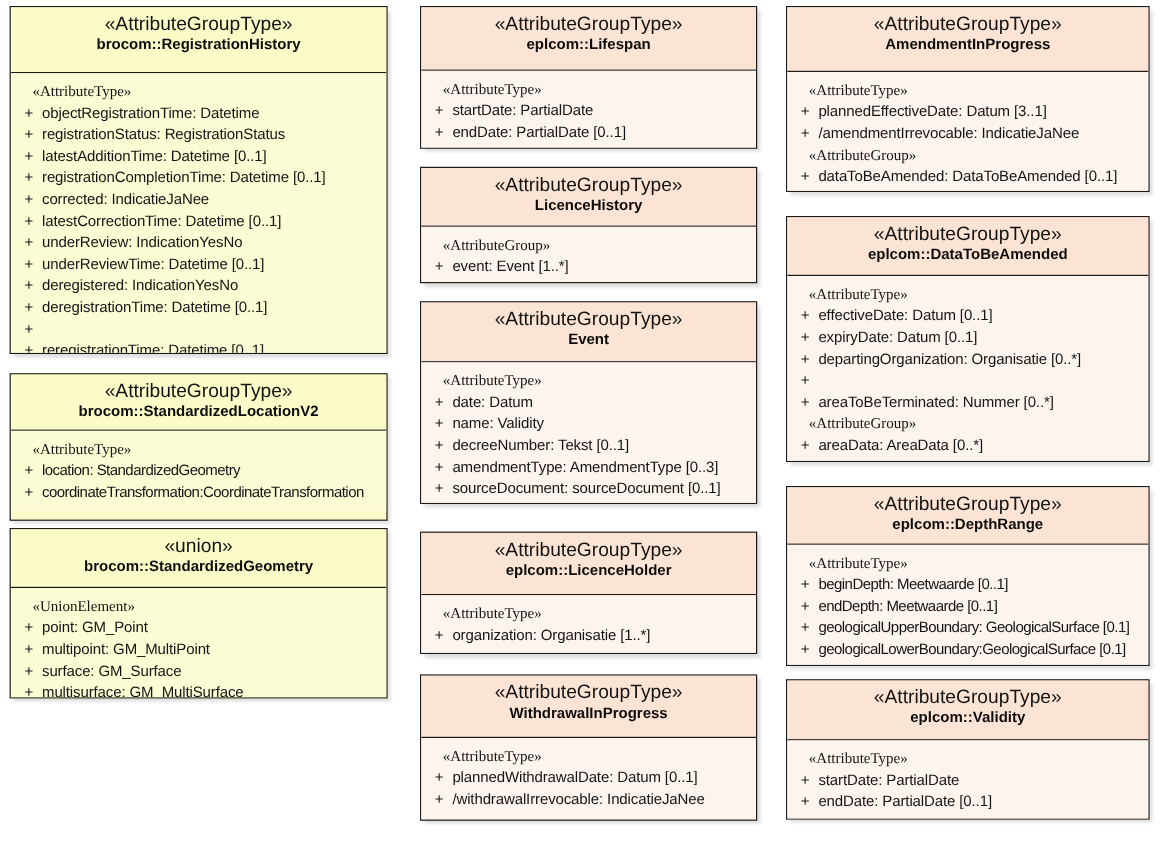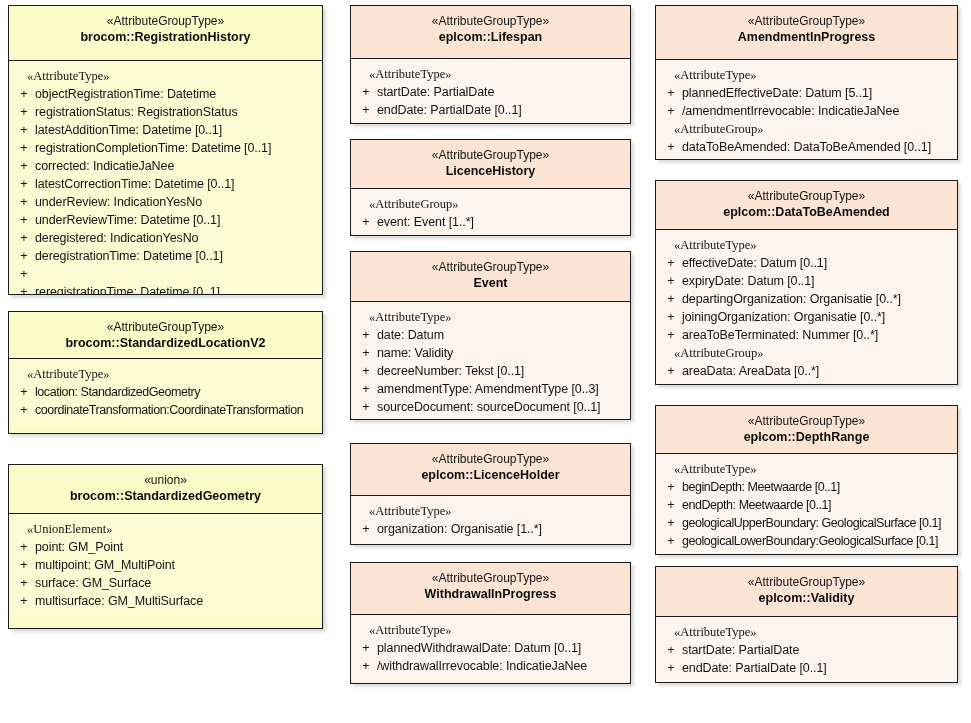--- a/index.html
+++ b/index.html
@@ -38,21 +38,21 @@
   .uml-class.peach .uml-body   { background: #fdf4ee; }
 
   .uml-header {
     box-sizing: border-box;
     text-align: center;
     padding: 7px 6px 6px 6px;
     border-bottom: 1px solid #1b1b1b;
   }
   .uml-stereotype {
     display: block;
-    font-size: 12px;
+    font-size: 16px;
     color: #141414;
     line-height: 16px;
     white-space: nowrap;
   }
   .uml-name {
     display: block;
     font-size: 12.5px;
     font-weight: bold;
     color: #0d0d0d;
     line-height: 17px;
@@ -163,21 +163,21 @@
         <div class="uml-feature">
           <span class="uml-vis">+</span>
           <span class="uml-feature-text">location: StandardizedGeometry</span>
         </div>
         <div class="uml-feature">
           <span class="uml-vis">+</span>
           <span class="uml-feature-text">coordinateTransformation:CoordinateTransformation</span>
         </div>
       </div>
     </div>
-    <div class="uml-class yellow" style="left: 8px; top: 464px; width: 315px; height: 165px;">
+    <div class="uml-class yellow" style="left: 8px; top: 440px; width: 315px; height: 142px;">
       <div class="uml-header" style="height: 49px;">
         <span class="uml-stereotype">«union»</span>
         <span class="uml-name">brocom::StandardizedGeometry</span>
       </div>
       <div class="uml-body">
         <span class="compartment-label">«UnionElement»</span>
         <div class="uml-feature">
           <span class="uml-vis">+</span>
           <span class="uml-feature-text">point: GM_Point</span>
         </div>
@@ -286,21 +286,21 @@
     </div>
     <div class="uml-class peach" style="left: 655px; top: 5px; width: 303px; height: 155px;">
       <div class="uml-header" style="height: 54px;">
         <span class="uml-stereotype">«AttributeGroupType»</span>
         <span class="uml-name">AmendmentInProgress</span>
       </div>
       <div class="uml-body">
         <span class="compartment-label">«AttributeType»</span>
         <div class="uml-feature">
           <span class="uml-vis">+</span>
-          <span class="uml-feature-text">plannedEffectiveDate: Datum [5..1]</span>
+          <span class="uml-feature-text">plannedEffectiveDate: Datum [3..1]</span>
         </div>
         <div class="uml-feature">
           <span class="uml-vis">+</span>
           <span class="uml-feature-text">/amendmentIrrevocable: IndicatieJaNee</span>
         </div>
         <span class="compartment-label">«AttributeGroup»</span>
         <div class="uml-feature">
           <span class="uml-vis">+</span>
           <span class="uml-feature-text">dataToBeAmended: DataToBeAmended [0..1]</span>
         </div>
@@ -320,21 +320,20 @@
         <div class="uml-feature">
           <span class="uml-vis">+</span>
           <span class="uml-feature-text">expiryDate: Datum [0..1]</span>
         </div>
         <div class="uml-feature">
           <span class="uml-vis">+</span>
           <span class="uml-feature-text">departingOrganization: Organisatie [0..*]</span>
         </div>
         <div class="uml-feature">
           <span class="uml-vis">+</span>
-          <span class="uml-feature-text">joiningOrganization: Organisatie [0..*]</span>
         </div>
         <div class="uml-feature">
           <span class="uml-vis">+</span>
           <span class="uml-feature-text">areaToBeTerminated: Nummer [0..*]</span>
         </div>
         <span class="compartment-label">«AttributeGroup»</span>
         <div class="uml-feature">
           <span class="uml-vis">+</span>
           <span class="uml-feature-text">areaData: AreaData [0..*]</span>
         </div>

